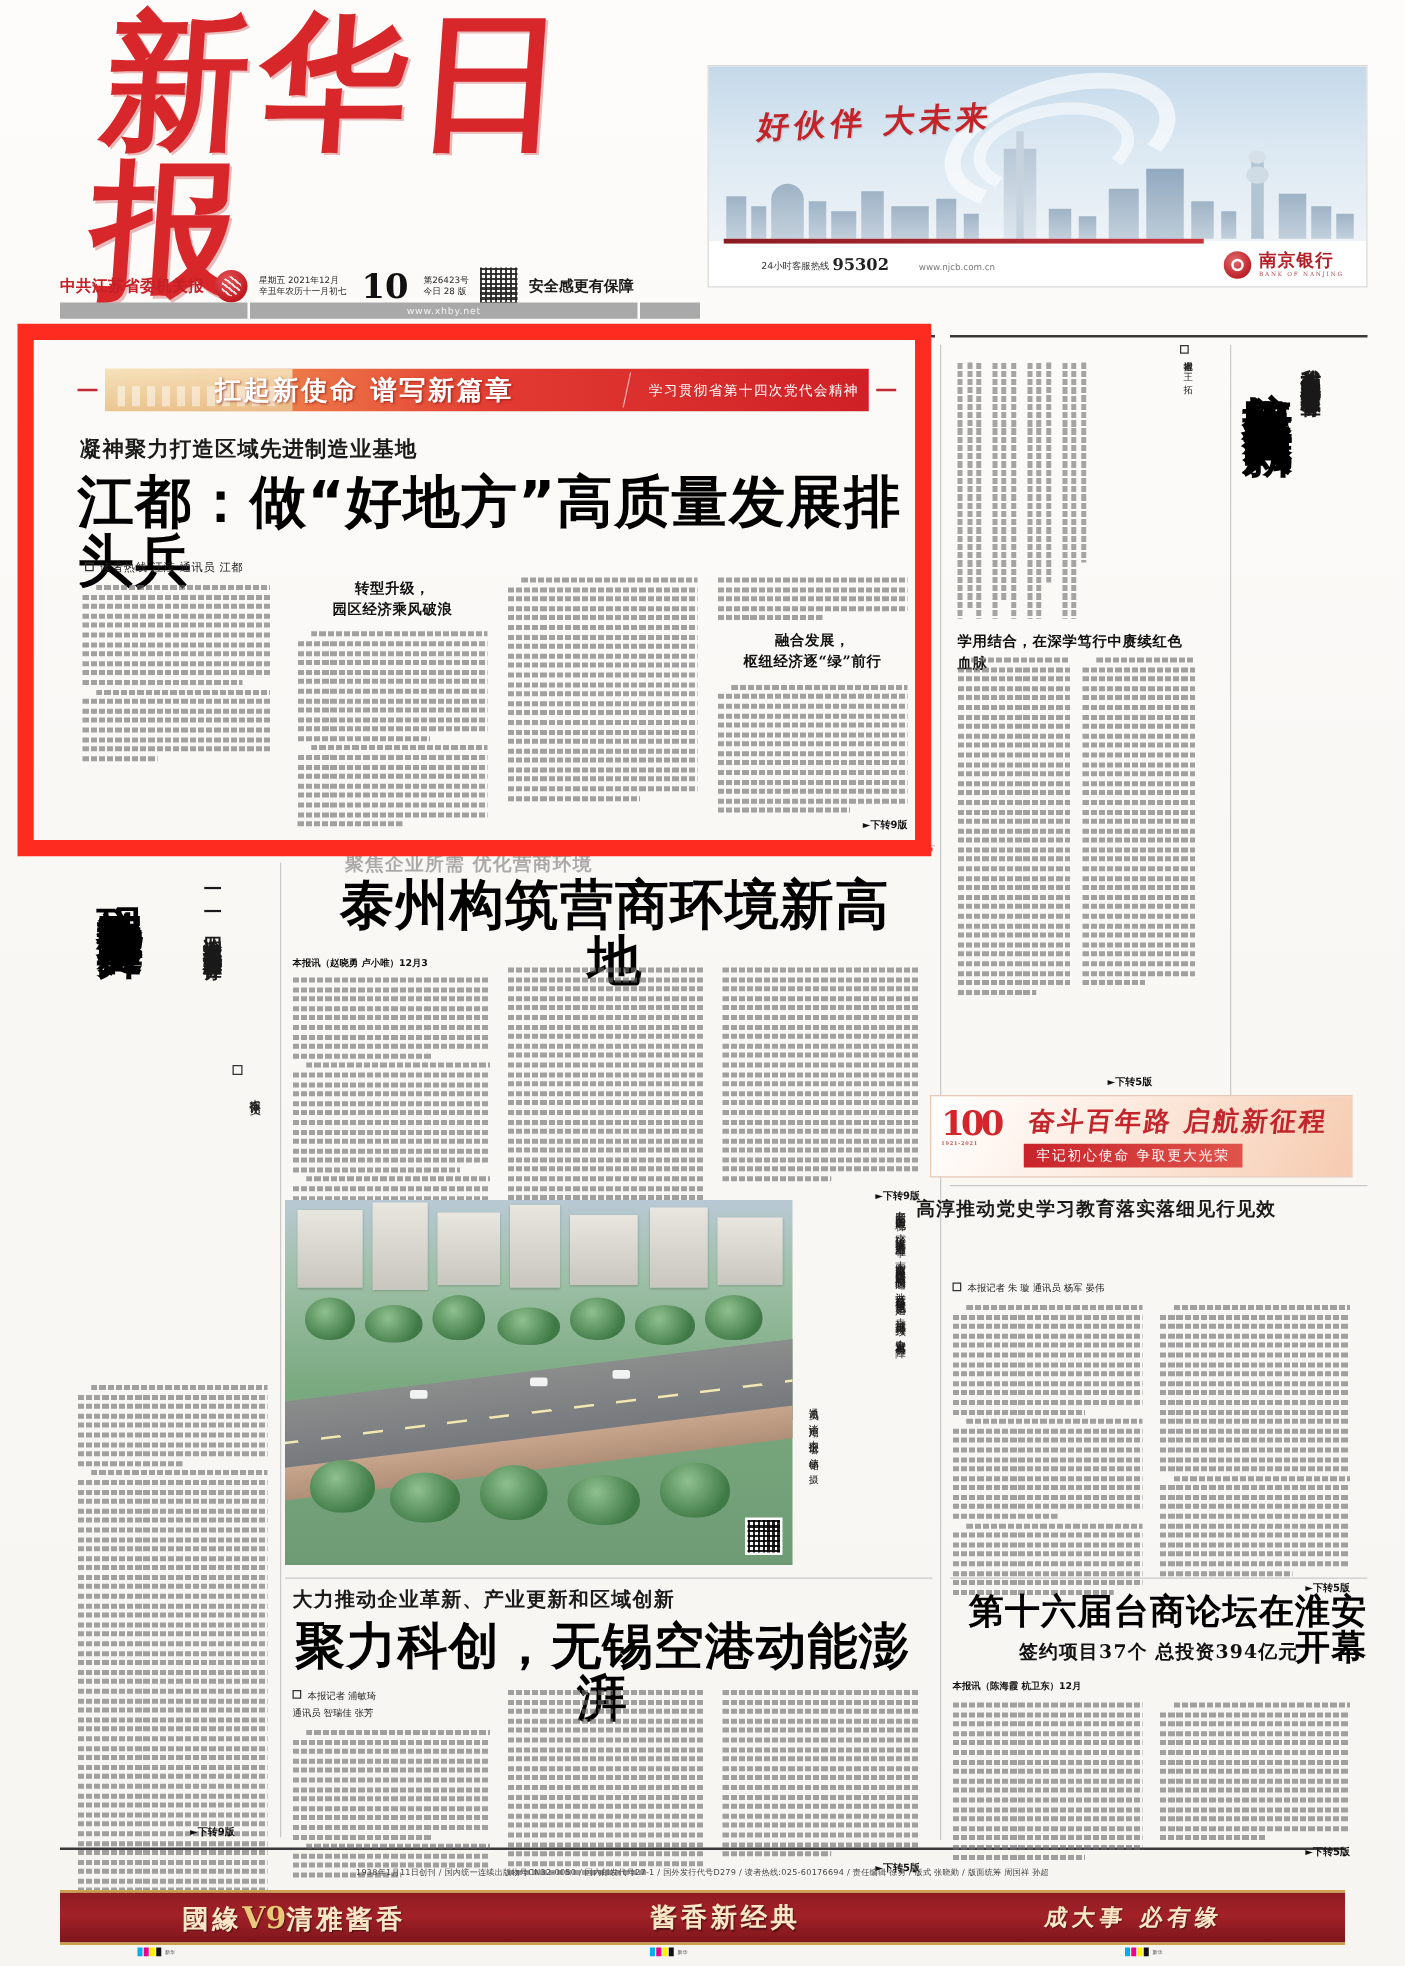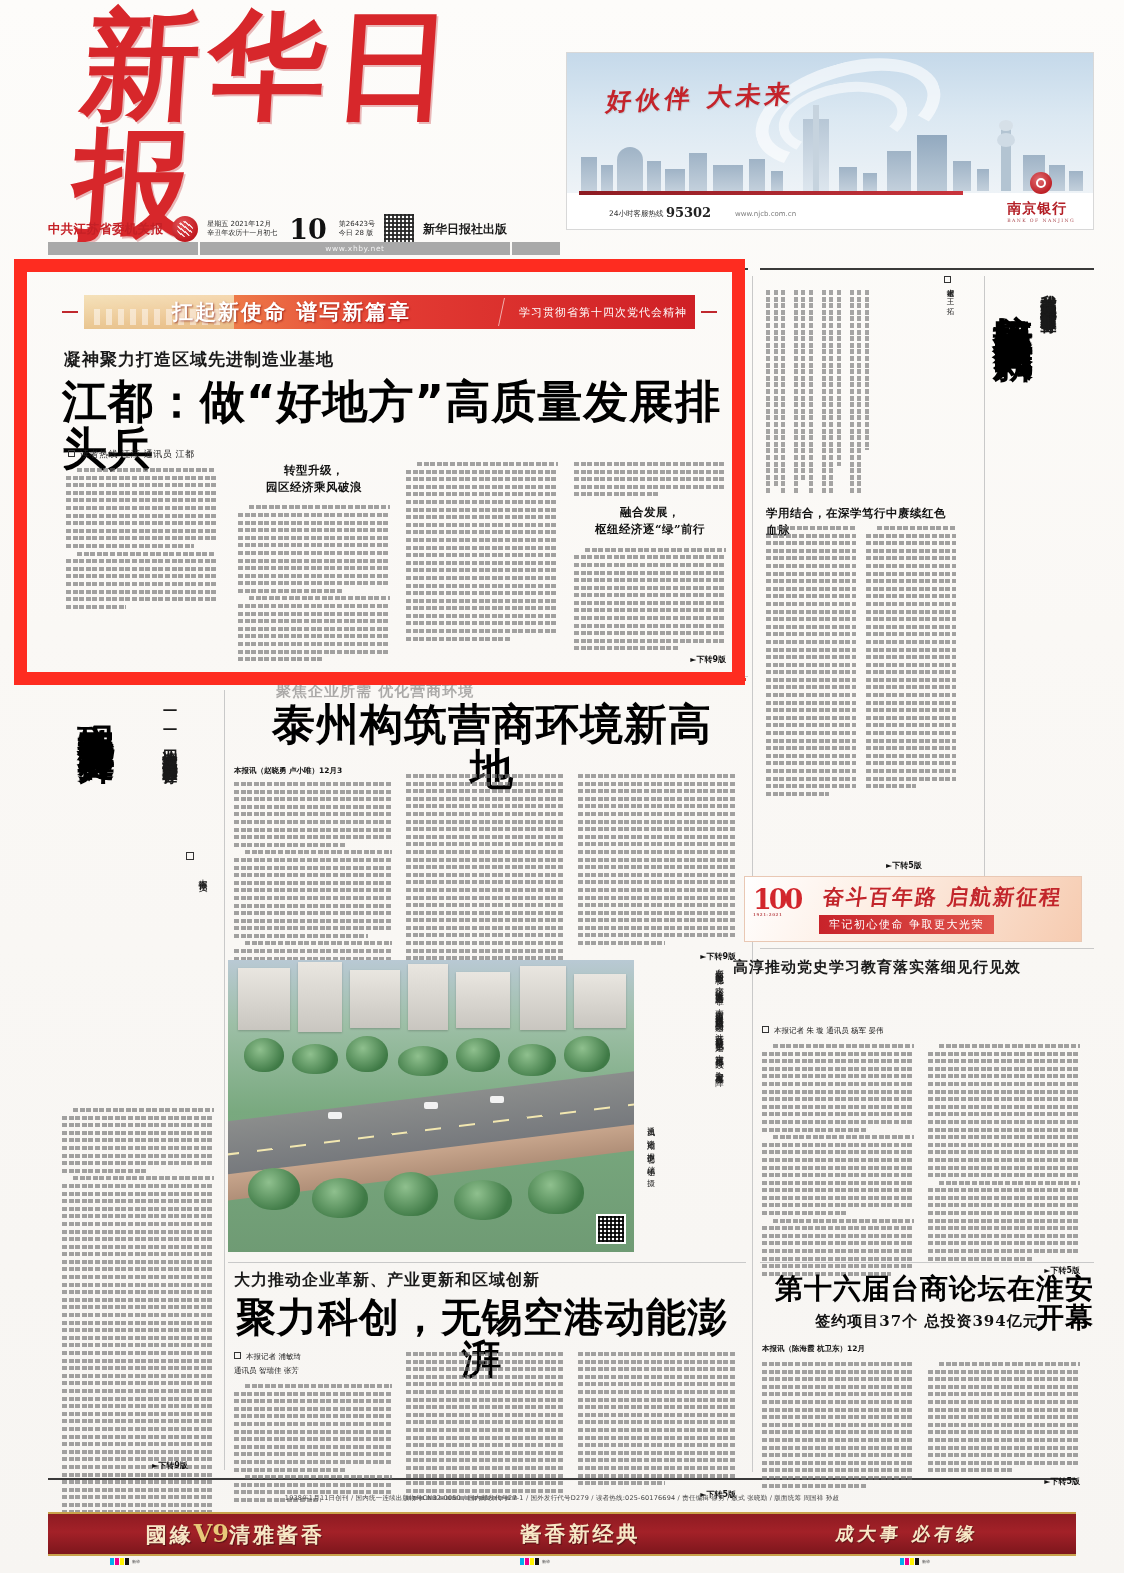--- a/index.html
+++ b/index.html
@@ -97,21 +97,21 @@
     letter-spacing:4px; transform:skewX(-9deg) rotate(-2.5deg);
     text-shadow:1px 1px 1px rgba(0,0,0,.12);
   }
   .skyline { position:absolute; left:0; bottom:38px; width:100%; height:78px; }
   .bldg { position:absolute; bottom:0; background:linear-gradient(180deg,#9fb3c6,#c3d0dc); }
   .bank-hr { position:absolute; left:12px; right:130px; bottom:34px; height:4px; background:linear-gradient(90deg,#8c1b22,#c9343c); }
   .bank-foot { position:absolute; left:0; bottom:0; width:100%; height:34px; background:#fff; }
   .bank-hot { position:absolute; left:42px; bottom:9px; font-size:7.5px; color:#333; }
   .bank-hotnum { font-family:"DejaVu Serif","Liberation Serif",serif; font-size:13px; font-weight:bold; color:#222; vertical-align:-1px; }
   .bank-web { position:absolute; left:168px; bottom:11px; font-size:7px; color:#7a7a7a; }
-  .bank-logo { position:absolute; right:18px; bottom:6px; display:flex; align-items:center; gap:6px;flex-direction:column; }
+  .bank-logo { position:absolute; right:18px; bottom:6px; display:flex; align-items:center; gap:6px; }
   .bank-mark {
     width:22px; height:22px; border-radius:50%;
     background:radial-gradient(circle at 40% 35%,#e06b70,#bd1f25 72%);
     position:relative;
   }
   .bank-mark::after{ content:""; position:absolute; inset:6px; border:2px solid #fff; border-radius:50%; }
   .bank-name { font-family:"DejaVu Serif","Liberation Serif",serif; font-size:14px; font-weight:bold; color:#b31f26; letter-spacing:1px; }
   .bank-name small { display:block; font-size:4.6px; color:#aa4a50; letter-spacing:1.4px; font-weight:normal; }
 
   
@@ -337,21 +337,21 @@
       <span class="mast-dates">
         <span>星期五 2021年12月</span><br>
         <span>辛丑年农历十一月初七</span>
       </span>
       <span class="mast-daynum">10</span>
       <span class="mast-issue">
         <span>第26423号</span><br>
         <span>今日 28 版</span>
       </span>
       <span class="mast-qr"></span>
-      <span class="mast-pub">新华日报社出版</span>
+      <span class="mast-pub">安全感更有保障</span>
     </div>
 
     <div class="mast-url-l"></div>
     <div class="mast-url">www.xhby.net</div>
     <div class="mast-url-r"></div>
   </div>
 
   <div class="bank-ad">
     <div class="sky"></div>
     <div class="cloud-swoosh"></div>

